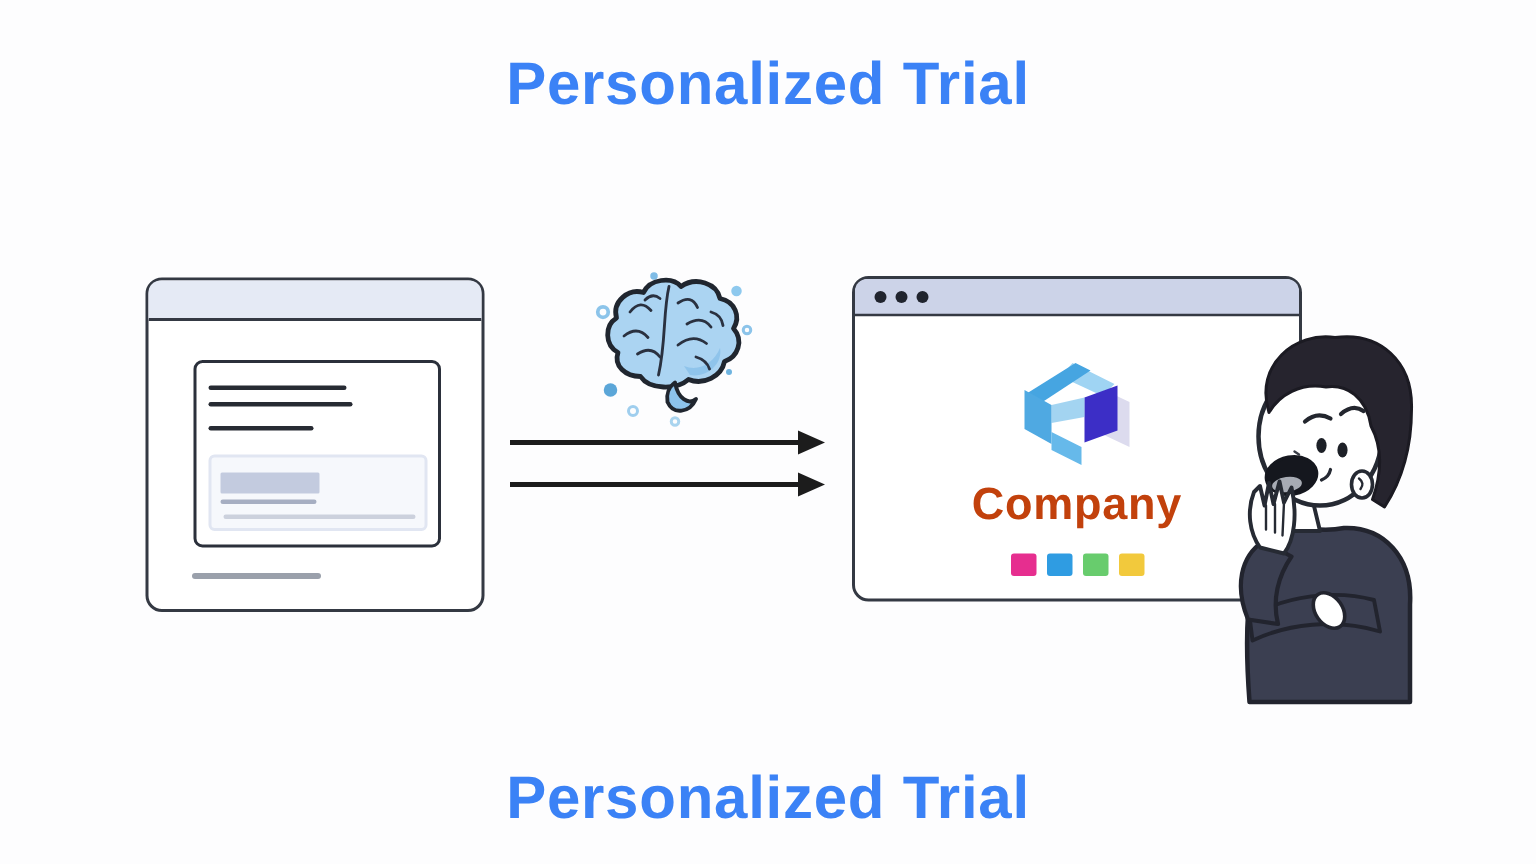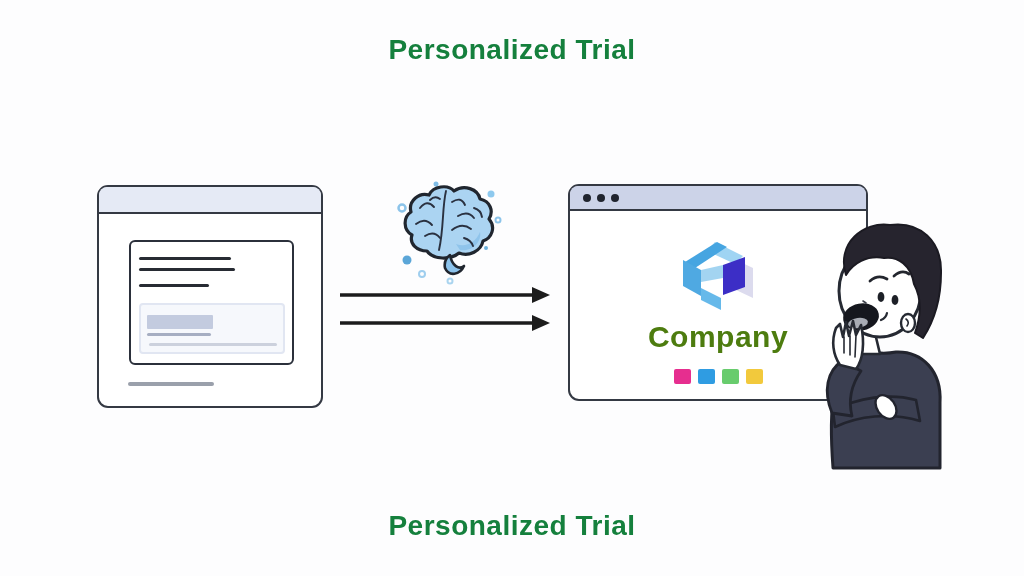--- a/index.html
+++ b/index.html
@@ -6,22 +6,22 @@
   body{
     width:1024px;height:576px;overflow:hidden;
     background:#fdfdfe;
     font-family:"Liberation Sans", sans-serif;
   }
   .stage{position:relative;width:1024px;height:576px;}
 
   
   .title{
     position:absolute;left:0;width:1024px;margin:0;
-    text-align:center;font-weight:bold;font-size:28px;
-    color:#15803d;letter-spacing:.5px;
+    text-align:center;font-weight:bold;font-size:40px;
+    color:#3b82f6;letter-spacing:.5px;
   }
   .title-top{top:34px;}
   .title-bottom{top:510px;}
 
   
   .window{
     position:absolute;background:#ffffff;
     border:2.5px solid #343943;border-radius:11px;
     box-sizing:border-box;
   }
@@ -61,21 +61,21 @@
     position:absolute;left:338px;top:297px;width:212px;
     text-align:center;font-size:20px;font-weight:500;color:#1c1c1c;letter-spacing:1px;
   }
 
   
   .right-window{left:568px;top:184px;width:300px;height:217px;}
   .right-window .win-header{height:25px;background:#ccd3e8;padding-left:13px;gap:6px;}
   .dot{width:8px;height:8px;border-radius:50%;background:#20242e;display:inline-block;}
   .logo-block{position:absolute;left:0;top:25px;width:100%;display:flex;flex-direction:column;align-items:center;}
   .cube-wrap{margin-top:27px;width:78px;height:74px;}
-  .company-name{margin-top:8px;font-size:30px;font-weight:bold;color:#4d7c0f;letter-spacing:.5px;}
+  .company-name{margin-top:8px;font-size:30px;font-weight:bold;color:#c2410c;letter-spacing:.5px;}
   .palette{margin-top:15px;display:flex;gap:7px;}
   .swatch{width:17px;height:15px;border-radius:2px;display:inline-block;}
 
   
   .person-wrap{position:absolute;left:818px;top:213px;width:206px;height:257px;}
 </style>
 </head>
 <body>
 
 <div class="stage">

